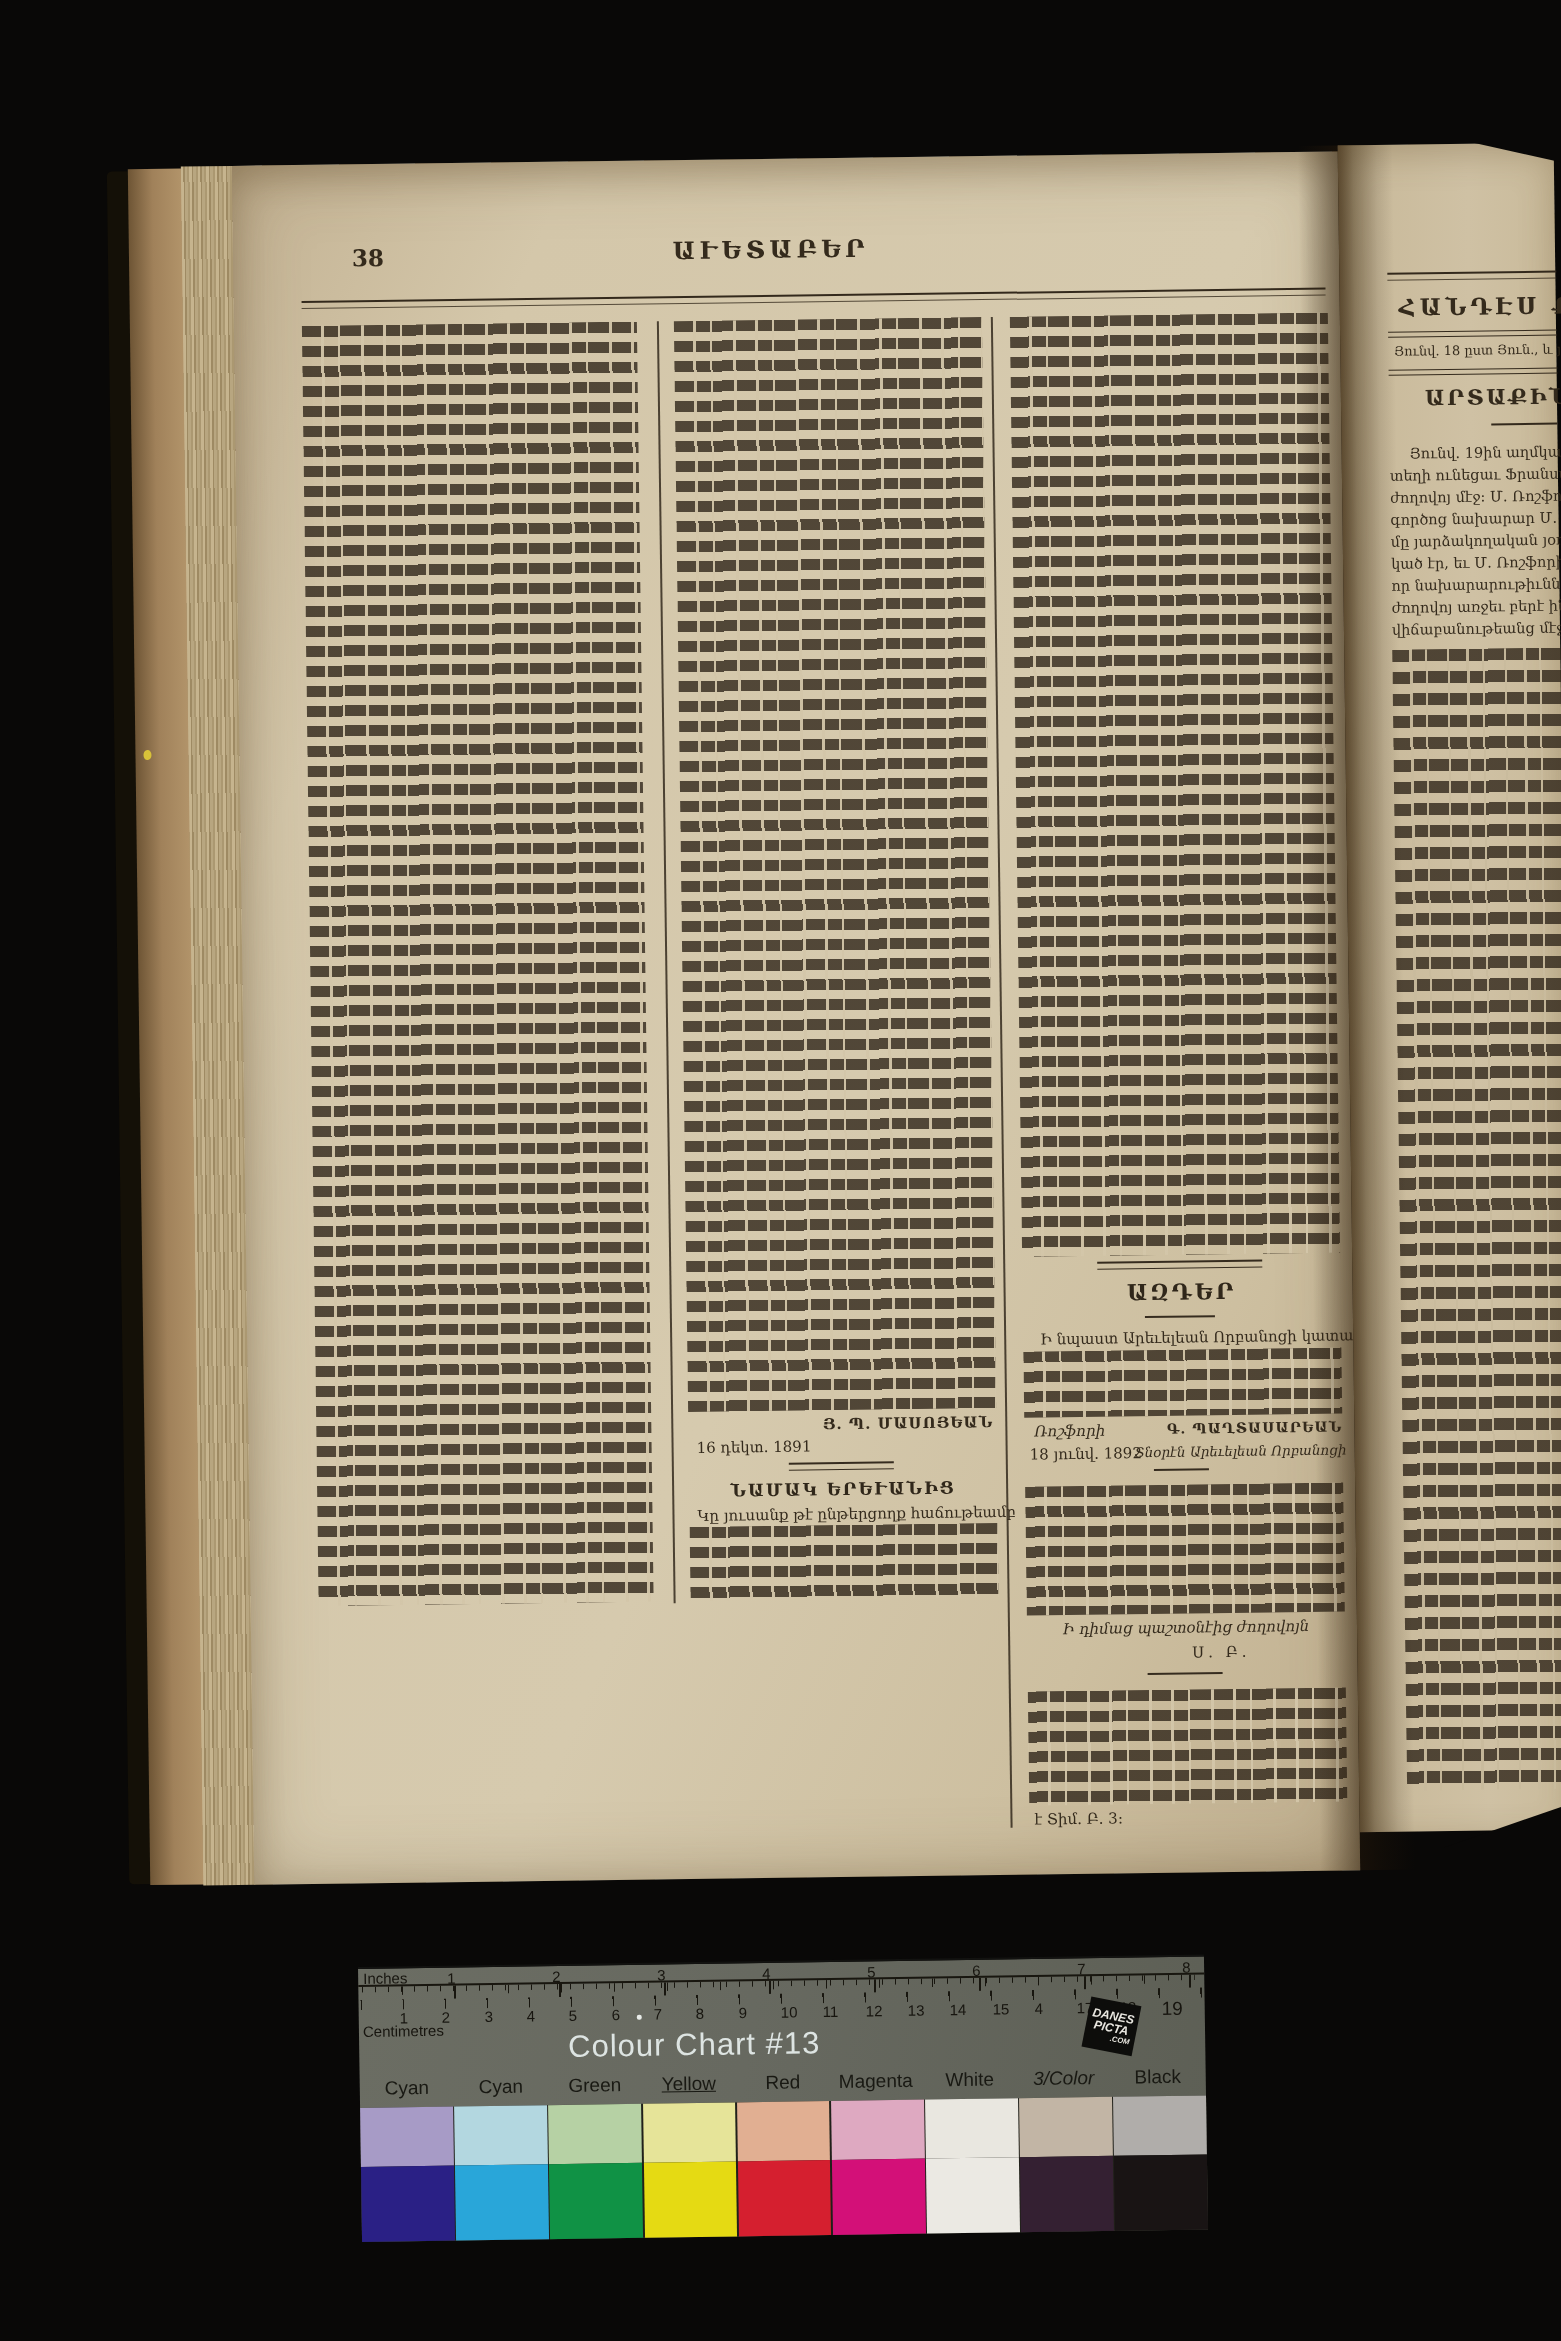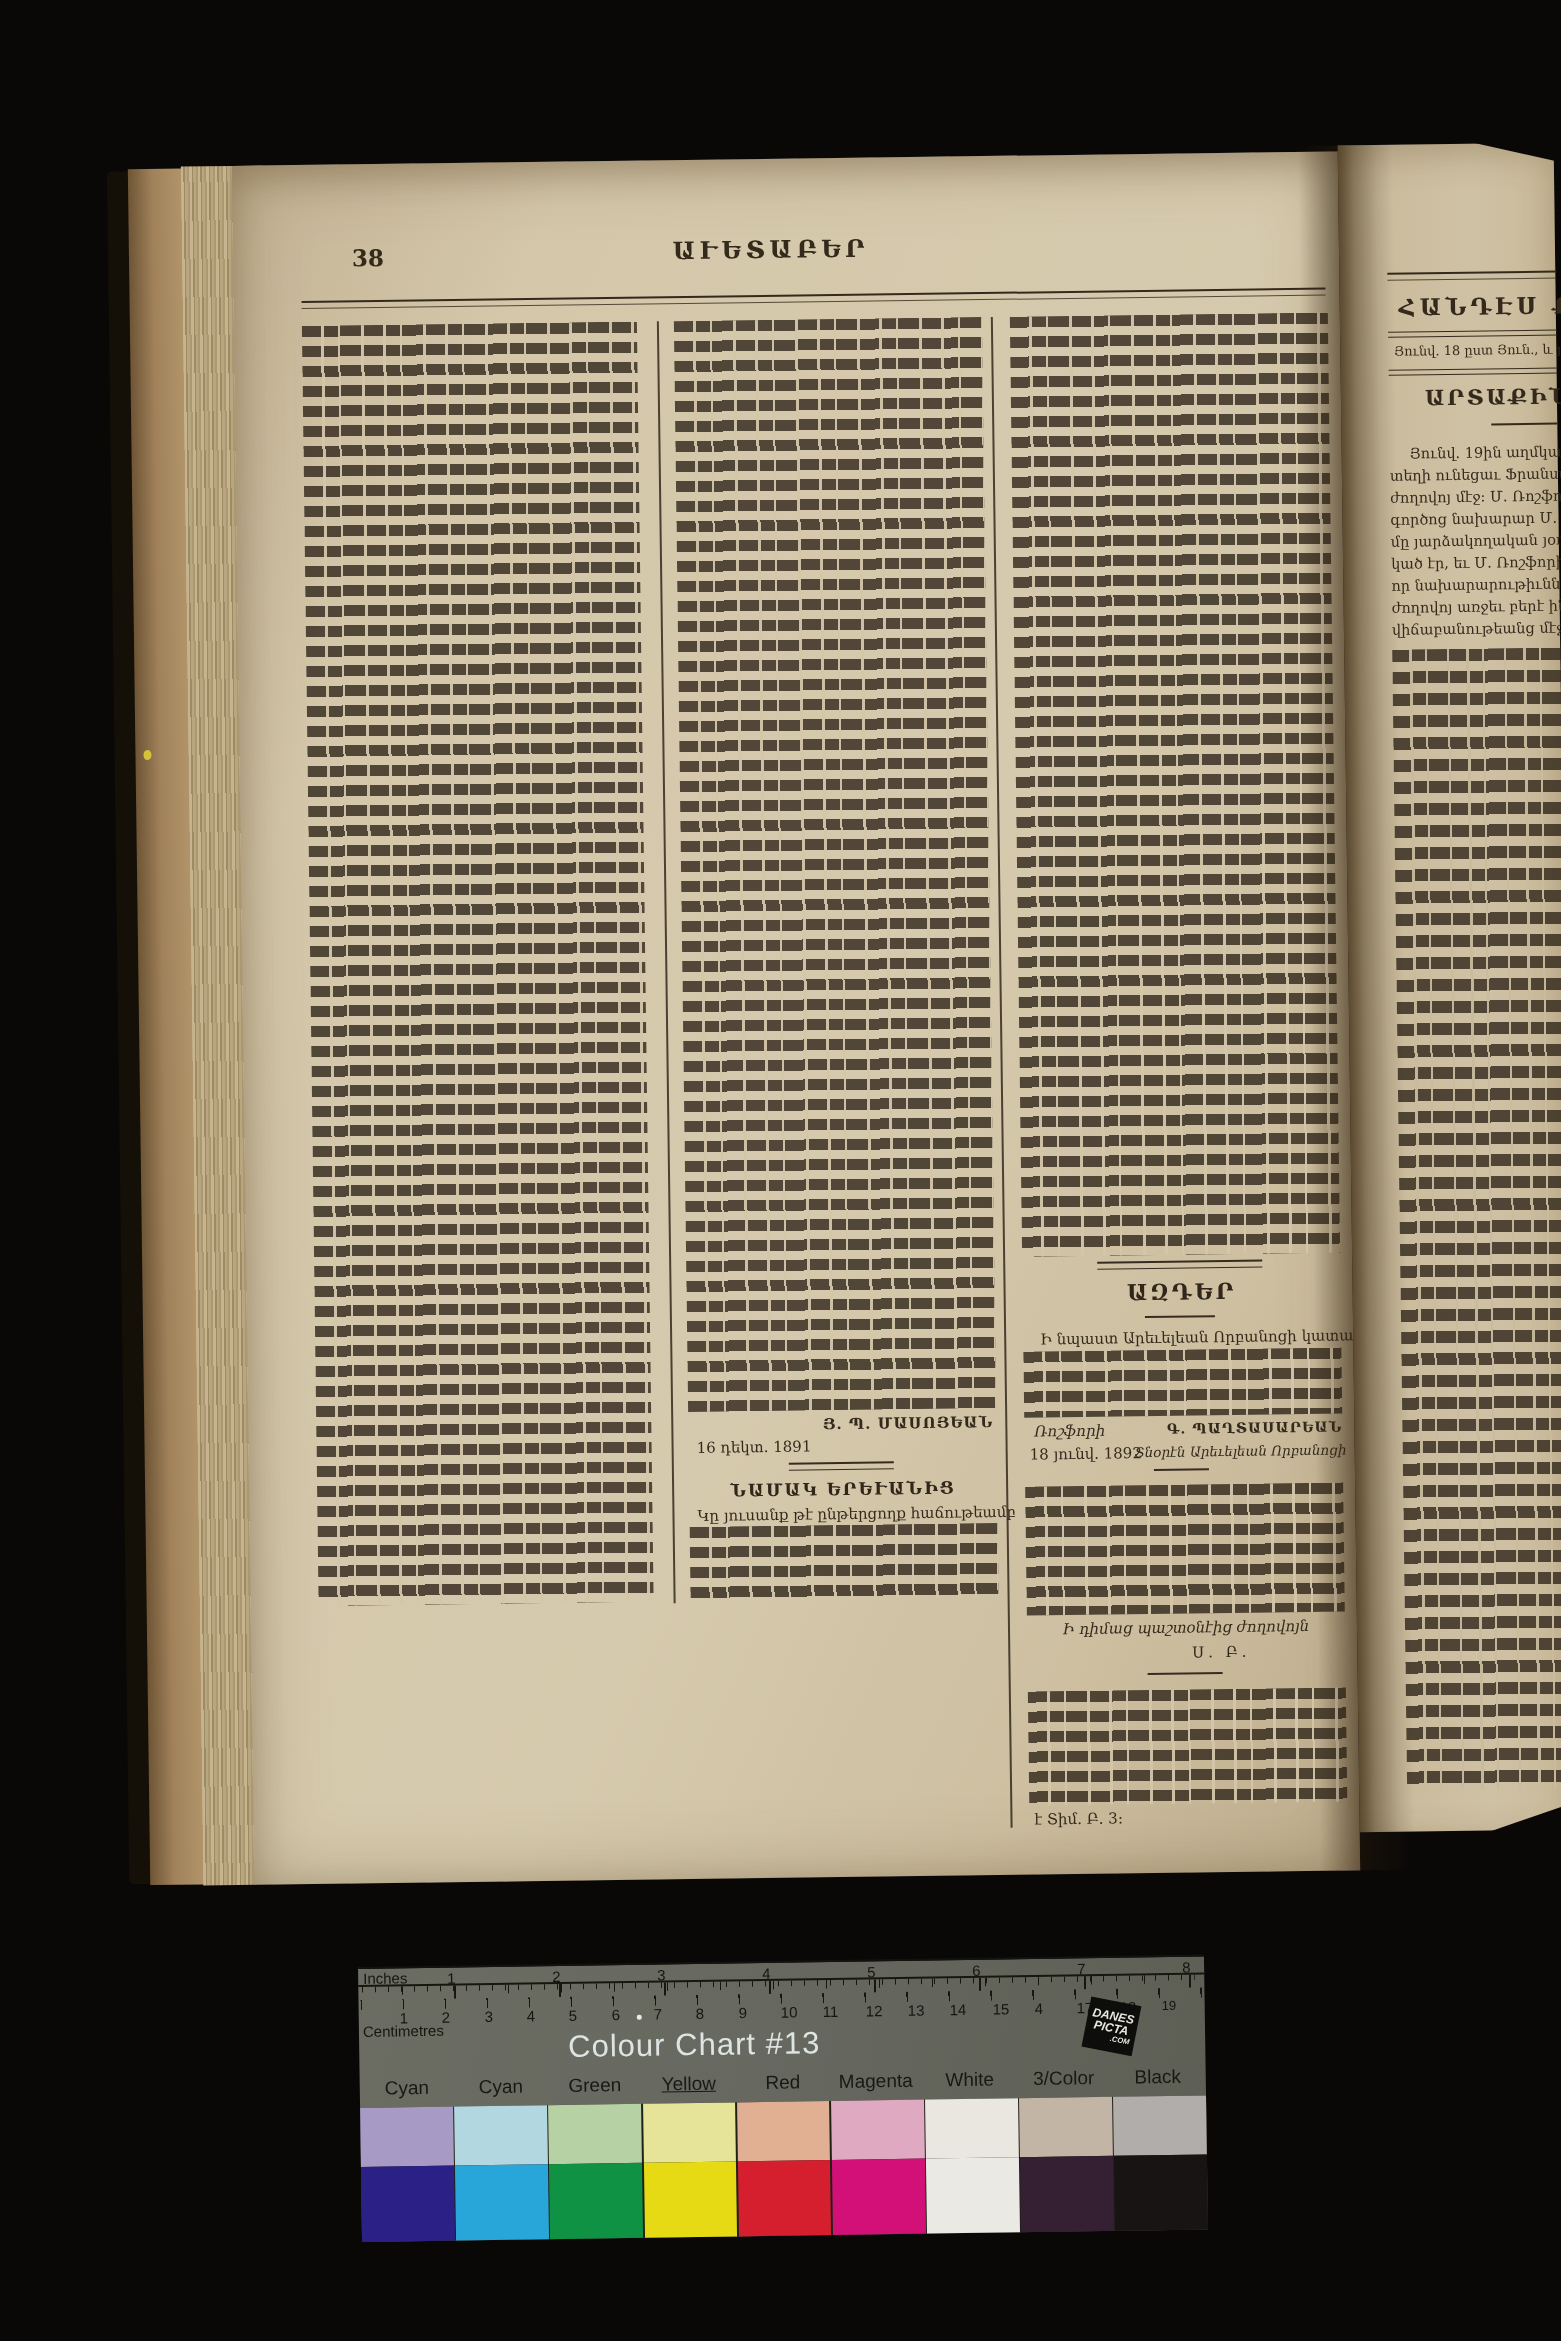--- a/index.html
+++ b/index.html
@@ -198,39 +198,39 @@
         <span style="position: absolute; left: 380px; top: 41px; color: rgb(23, 21, 15); font-size: 15px;">9</span>
         <span style="position: absolute; left: 422px; top: 41px; color: rgb(23, 21, 15); font-size: 15px;">10</span>
         <span style="position: absolute; left: 464px; top: 41px; color: rgb(23, 21, 15); font-size: 15px;">11</span>
         <span style="position: absolute; left: 507px; top: 41px; color: rgb(23, 21, 15); font-size: 15px;">12</span>
         <span style="position: absolute; left: 549px; top: 41px; color: rgb(23, 21, 15); font-size: 15px;">13</span>
         <span style="position: absolute; left: 591px; top: 41px; color: rgb(23, 21, 15); font-size: 15px;">14</span>
         <span style="position: absolute; left: 634px; top: 41px; color: rgb(23, 21, 15); font-size: 15px;">15</span>
         <span style="position: absolute; left: 676px; top: 41px; color: rgb(23, 21, 15); font-size: 15px;">4</span>
         <span style="position: absolute; left: 718px; top: 41px; color: rgb(23, 21, 15); font-size: 15px;">17</span>
         <span style="position: absolute; left: 761px; top: 41px; color: rgb(23, 21, 15); font-size: 15px;">18</span>
-        <span style="position: absolute; left: 803px; top: 41px; color: rgb(23, 21, 15); font-size: 13px;">19</span>
+        <span style="position: absolute; left: 803px; top: 41px; color: rgb(23, 21, 15); font-size: 19px;">19</span>
       </div>
     <div class="lbl cm-label">Centimetres</div>
     <div class="chart-title">Colour Chart #13</div>
     <div class="dust"></div>
     <div class="logo">
       <span>DANES</span>
       <span>PICTA</span>
       <span class="com">.COM</span>
     </div>
     <div id="chart-labels">
         <span style="left: 47px;">Cyan</span>
         <span style="left: 141px;">Cyan</span>
         <span style="left: 235px;">Green</span>
         <span style="left: 329px; text-decoration: underline;">Yellow</span>
         <span style="left: 423px;">Red</span>
         <span style="left: 516px;">Magenta</span>
         <span style="left: 610px;">White</span>
-        <span style="left: 704px;">3/Color</span>
+        <span style="left: 704px; font-style: italic;">3/Color</span>
         <span style="left: 798px; text-align: center;">Black</span>
       </div>
     <div id="swatch-grid">
         <div class="sw-col">
           <div class="sw-tint" style="background: rgb(167, 155, 198);"></div>
           <div class="sw-solid" style="background: rgb(42, 32, 133);"></div>
         </div>
         <div class="sw-col">
           <div class="sw-tint" style="background: rgb(179, 215, 224);"></div>
           <div class="sw-solid" style="background: rgb(41, 166, 217);"></div>

